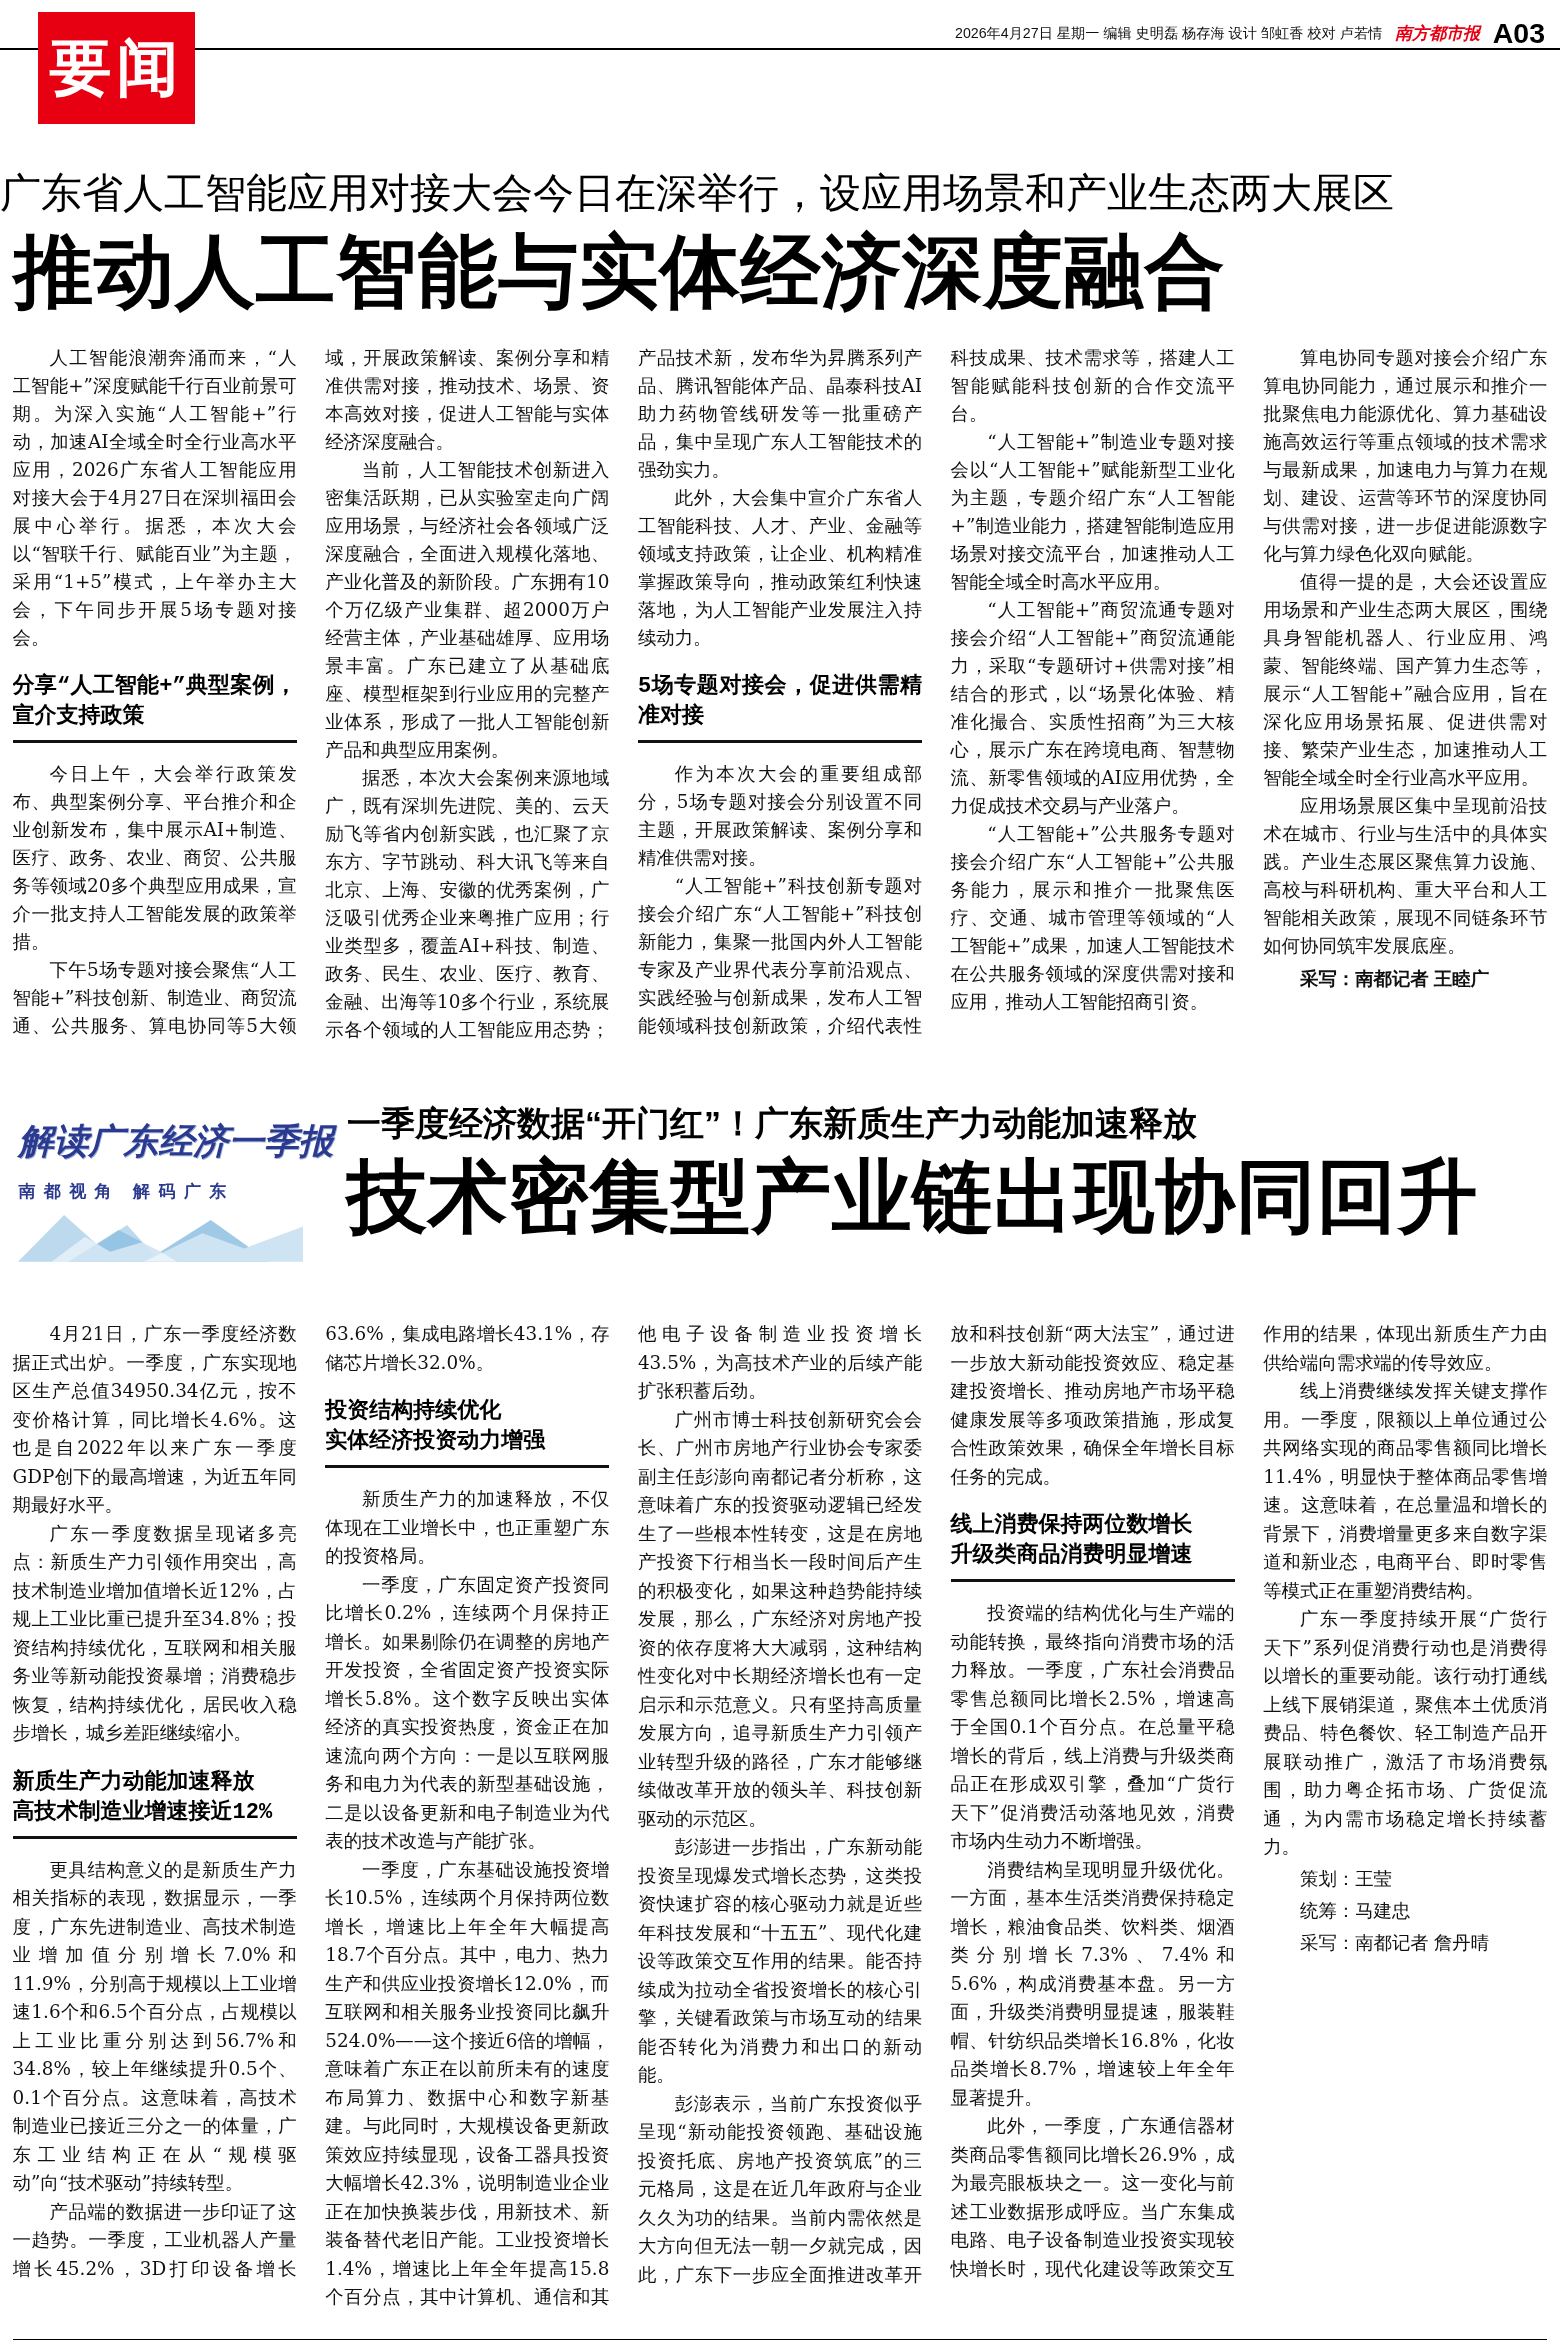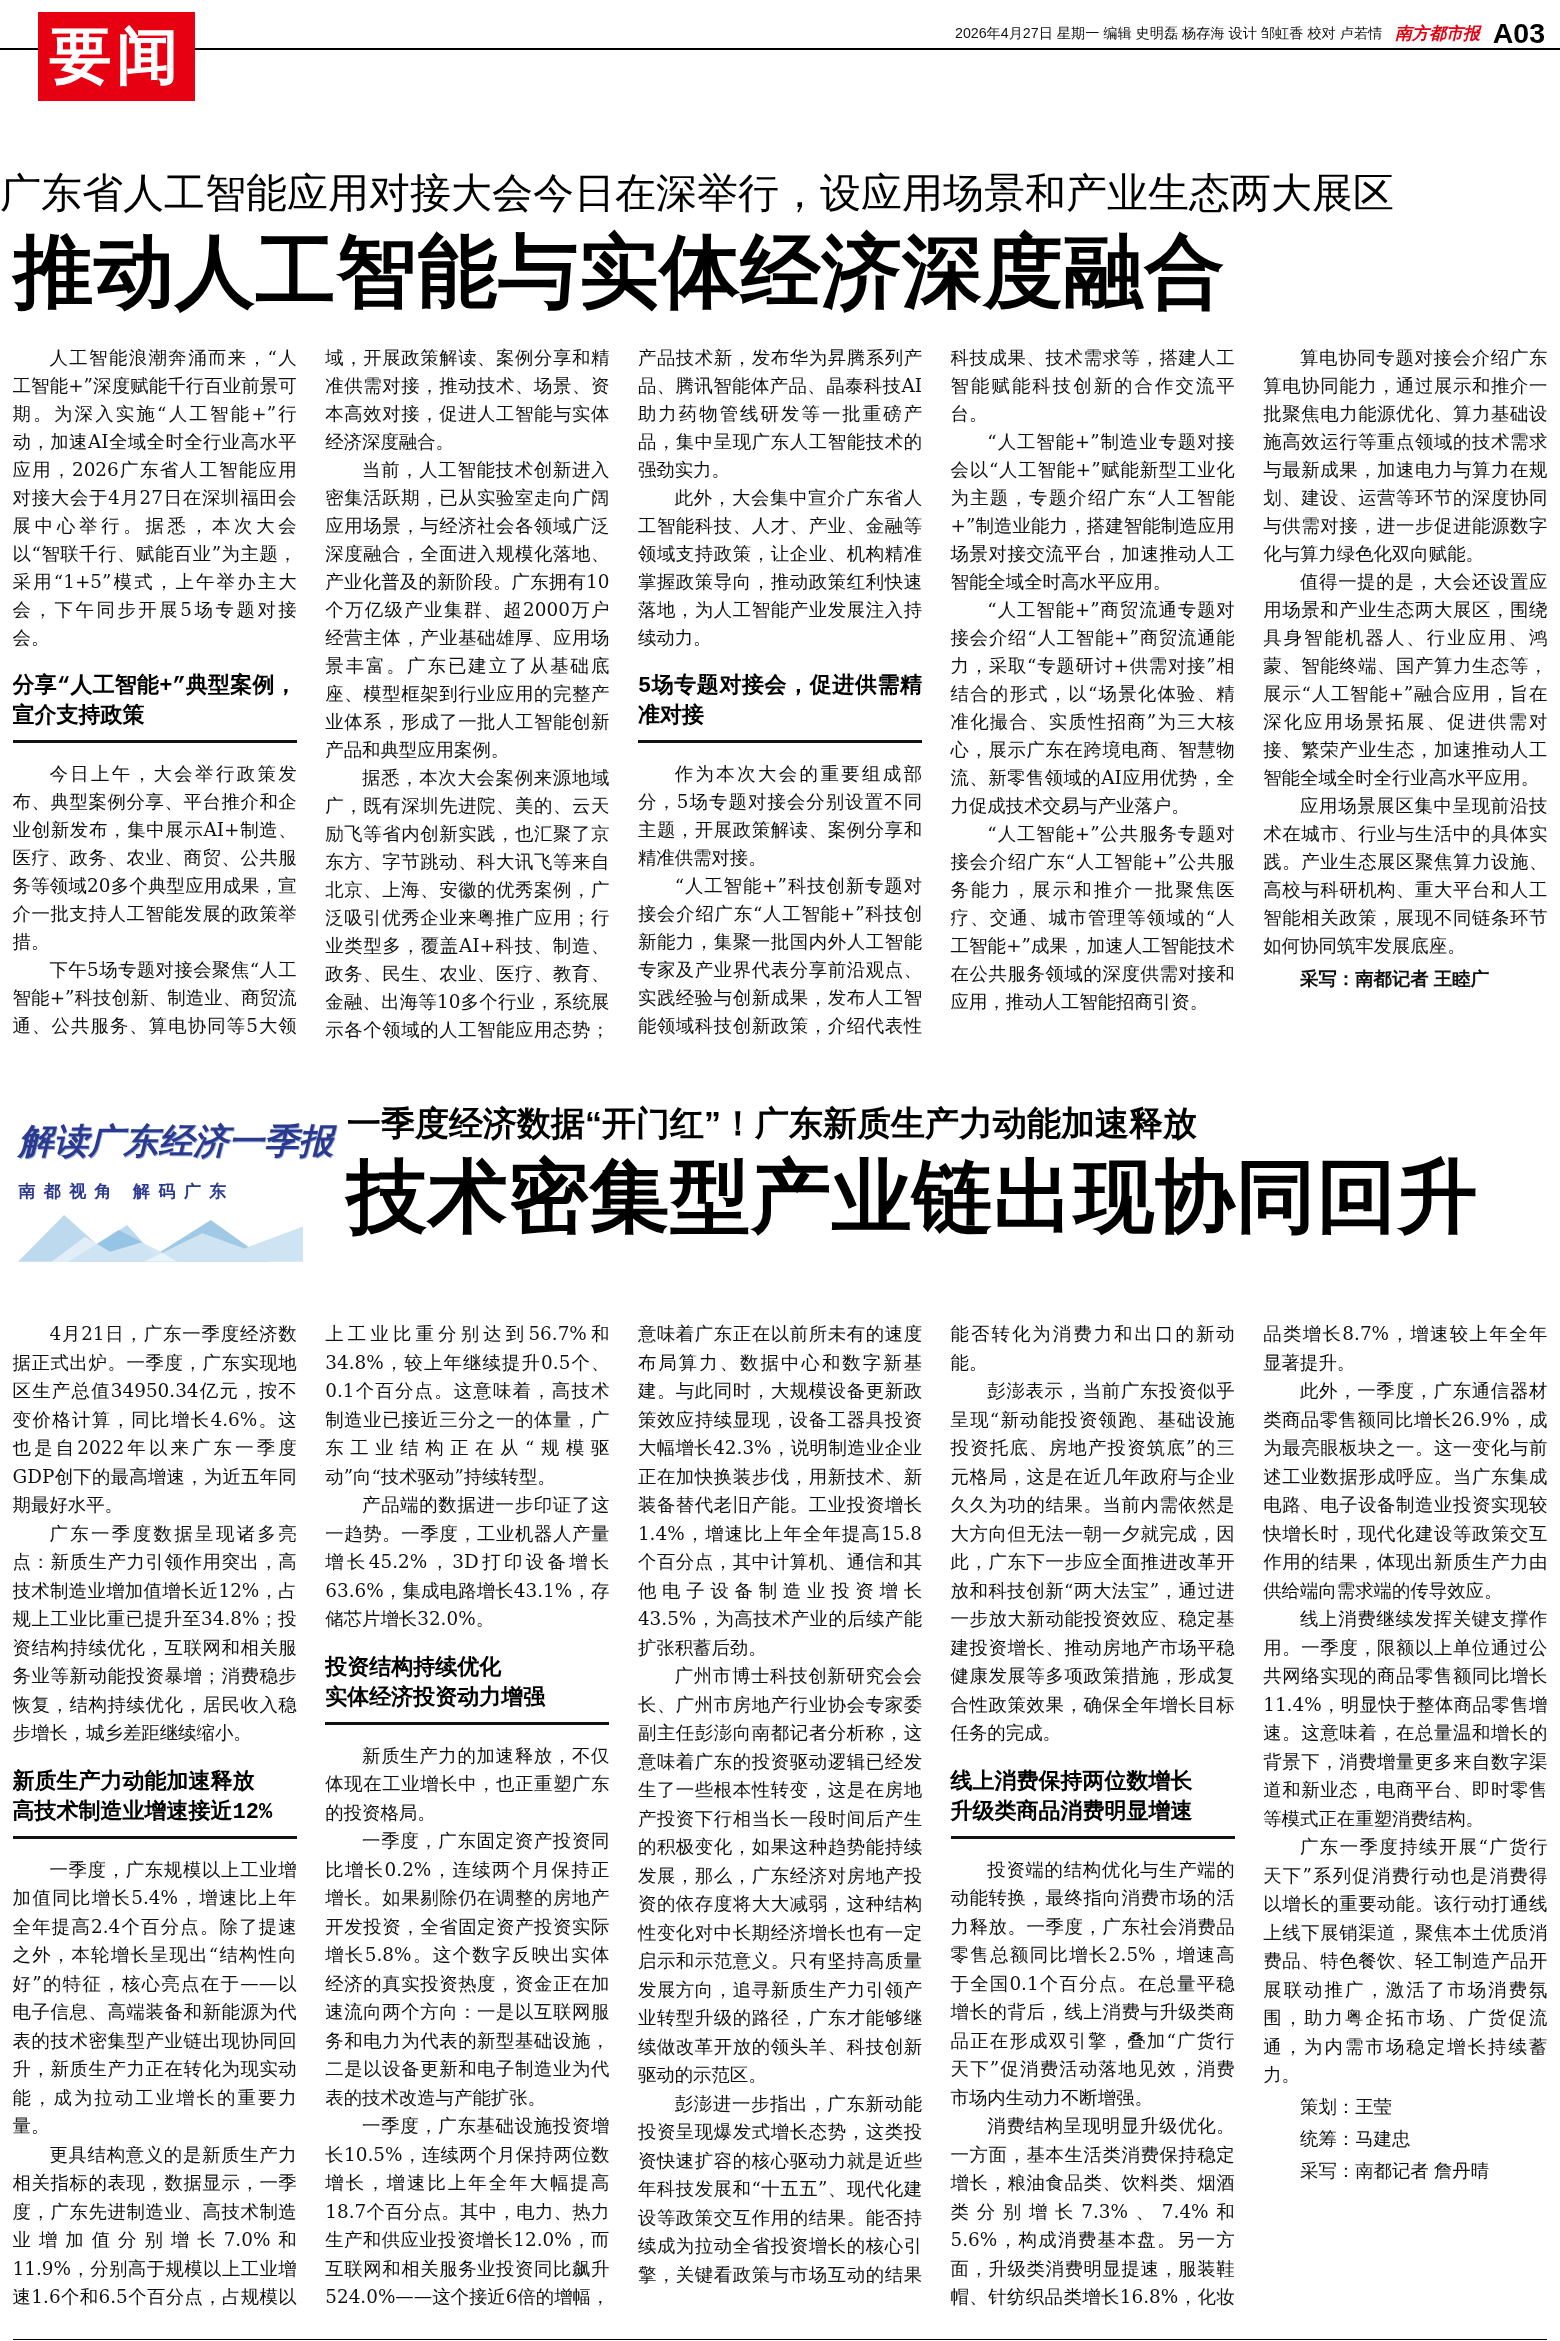--- a/index.html
+++ b/index.html
@@ -5,21 +5,21 @@
   html,body{margin:0;padding:0;}
   body{
     width:1560px;height:2342px;background:#ffffff;color:#1a1a1a;
     font-family:"DejaVu Serif","Liberation Serif",serif;
     position:relative;overflow:hidden;
   }
   
   .page-header{position:relative;height:126px;}
   .header-rule{position:absolute;left:0;right:0;top:48px;height:1.7px;background:#000;}
   .section-badge{
-    position:absolute;left:38px;top:11.7px;width:157px;height:89px;
+    position:absolute;left:38px;top:11.7px;width:157px;height:112px;
     background:var(--red);color:#fff;display:flex;align-items:center;justify-content:center;
     font-family:"Liberation Sans",sans-serif;font-weight:900;font-size:62px;letter-spacing:5px;
   }
   .header-meta{position:absolute;right:15px;top:17px;display:flex;align-items:center;gap:10px;}
   .date-line{font-family:"Liberation Sans",sans-serif;font-size:14.2px;color:#111;}
   .masthead-logo{
     font-family:"Liberation Sans",sans-serif;font-weight:900;font-style:italic;
     color:var(--red);font-size:17px;border:0.8px solid rgba(230,0,18,.0);padding:0.8px 1.7px;
   }
   .page-number{font-family:"Liberation Sans",sans-serif;font-weight:900;font-size:28.5px;color:#000;}
@@ -125,21 +125,20 @@
   </div>
 </div>
 
 <div class="newsbody art2-body">
   <p>4月21日，广东一季度经济数据正式出炉。一季度，广东实现地区生产总值34950.34亿元，按不变价格计算，同比增长4.6%。这也是自2022年以来广东一季度GDP创下的最高增速，为近五年同期最好水平。</p>
   <p>广东一季度数据呈现诸多亮点：新质生产力引领作用突出，高技术制造业增加值增长近12%，占规上工业比重已提升至34.8%；投资结构持续优化，互联网和相关服务业等新动能投资暴增；消费稳步恢复，结构持续优化，居民收入稳步增长，城乡差距继续缩小。</p>
   <div class="colhead">
     <div>新质生产力动能加速释放</div>
     <div>高技术制造业增速接近12%</div>
   </div>
-  <p>一季度，广东规模以上工业增加值同比增长5.4%，增速比上年全年提高2.4个百分点。除了提速之外，本轮增长呈现出“结构性向好”的特征，核心亮点在于——以电子信息、高端装备和新能源为代表的技术密集型产业链出现协同回升，新质生产力正在转化为现实动能，成为拉动工业增长的重要力量。</p>
   <p>更具结构意义的是新质生产力相关指标的表现，数据显示，一季度，广东先进制造业、高技术制造业增加值分别增长7.0%和11.9%，分别高于规模以上工业增速1.6个和6.5个百分点，占规模以上工业比重分别达到56.7%和34.8%，较上年继续提升0.5个、0.1个百分点。这意味着，高技术制造业已接近三分之一的体量，广东工业结构正在从“规模驱动”向“技术驱动”持续转型。</p>
   <p>产品端的数据进一步印证了这一趋势。一季度，工业机器人产量增长45.2%，3D打印设备增长63.6%，集成电路增长43.1%，存储芯片增长32.0%。</p>
   <div class="colhead">
     <div>投资结构持续优化</div>
     <div>实体经济投资动力增强</div>
   </div>
   <p>新质生产力的加速释放，不仅体现在工业增长中，也正重塑广东的投资格局。</p>
   <p>一季度，广东固定资产投资同比增长0.2%，连续两个月保持正增长。如果剔除仍在调整的房地产开发投资，全省固定资产投资实际增长5.8%。这个数字反映出实体经济的真实投资热度，资金正在加速流向两个方向：一是以互联网服务和电力为代表的新型基础设施，二是以设备更新和电子制造业为代表的技术改造与产能扩张。</p>
   <p>一季度，广东基础设施投资增长10.5%，连续两个月保持两位数增长，增速比上年全年大幅提高18.7个百分点。其中，电力、热力生产和供应业投资增长12.0%，而互联网和相关服务业投资同比飙升524.0%——这个接近6倍的增幅，意味着广东正在以前所未有的速度布局算力、数据中心和数字新基建。与此同时，大规模设备更新政策效应持续显现，设备工器具投资大幅增长42.3%，说明制造业企业正在加快换装步伐，用新技术、新装备替代老旧产能。工业投资增长1.4%，增速比上年全年提高15.8个百分点，其中计算机、通信和其他电子设备制造业投资增长43.5%，为高技术产业的后续产能扩张积蓄后劲。</p>
   <p>广州市博士科技创新研究会会长、广州市房地产行业协会专家委副主任彭澎向南都记者分析称，这意味着广东的投资驱动逻辑已经发生了一些根本性转变，这是在房地产投资下行相当长一段时间后产生的积极变化，如果这种趋势能持续发展，那么，广东经济对房地产投资的依存度将大大减弱，这种结构性变化对中长期经济增长也有一定启示和示范意义。只有坚持高质量发展方向，追寻新质生产力引领产业转型升级的路径，广东才能够继续做改革开放的领头羊、科技创新驱动的示范区。</p>

